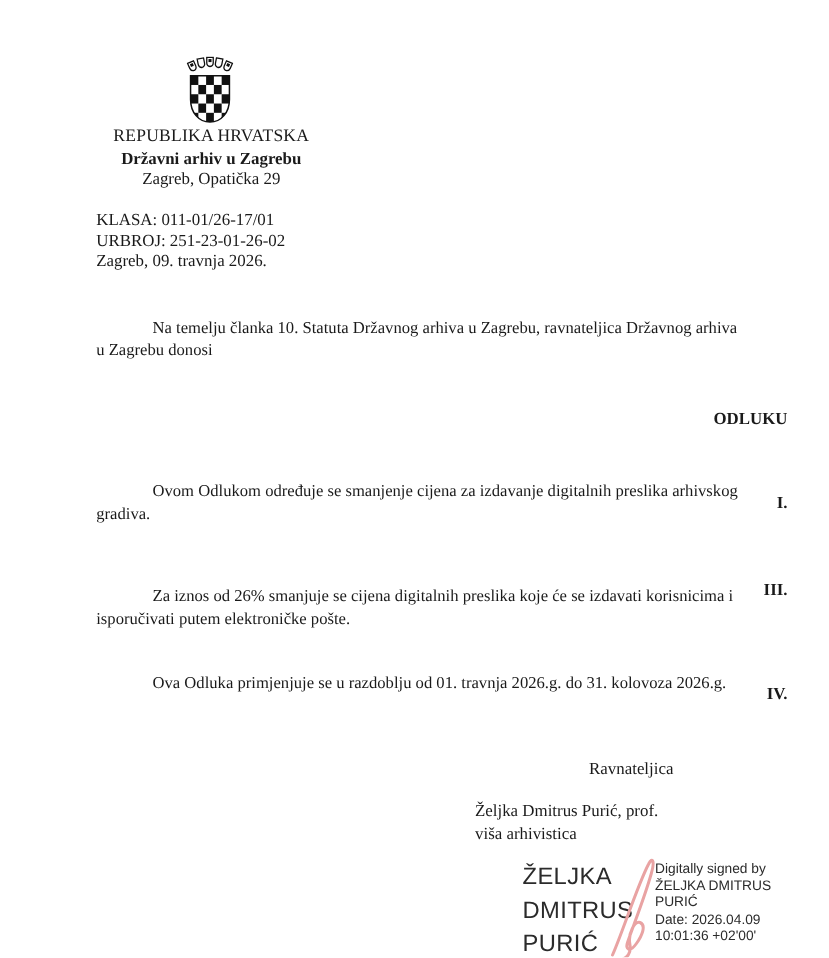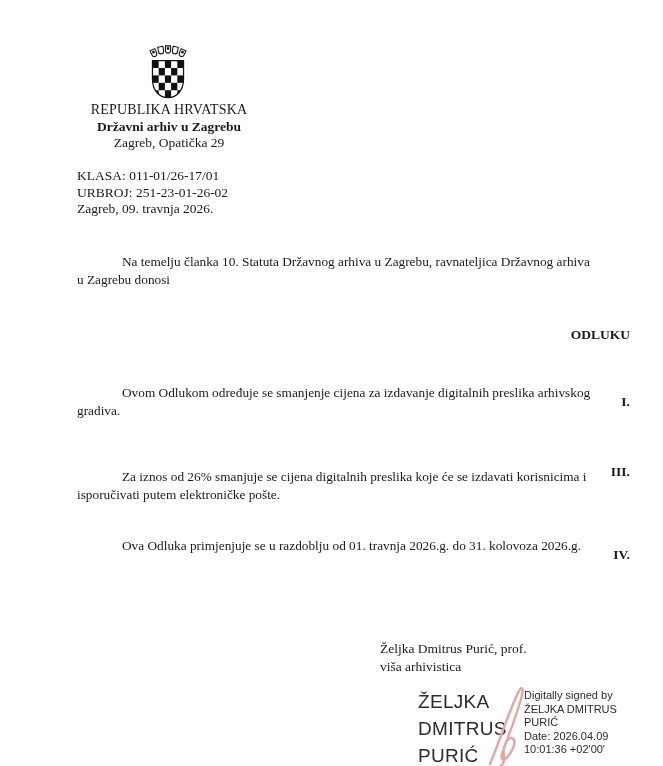--- a/index.html
+++ b/index.html
@@ -147,20 +147,21 @@
   <div class="abs heading sec-iii">III.</div>
 
   <div class="abs para para-1">Ovom Odlukom određuje se smanjenje cijena za izdavanje digitalnih preslika arhivskog
 gradiva.</div>
   <div class="abs para para-3">Za iznos od 26% smanjuje se cijena digitalnih preslika koje će se izdavati korisnicima i
 isporučivati putem elektroničke pošte.</div>
 
   <div class="abs heading sec-iv">IV.</div>
   <div class="abs para para-4">Ova Odluka primjenjuje se u razdoblju od 01. travnja 2026.g. do 31. kolovoza 2026.g.</div>
 
+  <div class="abs sig-role">Ravnateljica</div>
   <div class="abs sig-name">Željka Dmitrus Purić, prof.
 viša arhivistica</div>
 
   <div class="abs digsig">
     <div class="digsig-name">ŽELJKA
 DMITRUS
 PURIĆ</div>
     <svg class="digsig-flourish" viewBox="0 0 56 84" xmlns="http://www.w3.org/2000/svg">
       <path d="M6,80 C14,62 26,24 35,7 C38,1 40,5 37,15 C31,36 22,58 18,70 C16,76 20,78 25,71 C30,64 33,56 28,54 C24,53 18,62 20,72 C21,78 18,83 12,84" fill="none" stroke="#e9a3a3" stroke-width="2.4" stroke-linecap="round"></path>
     </svg>

